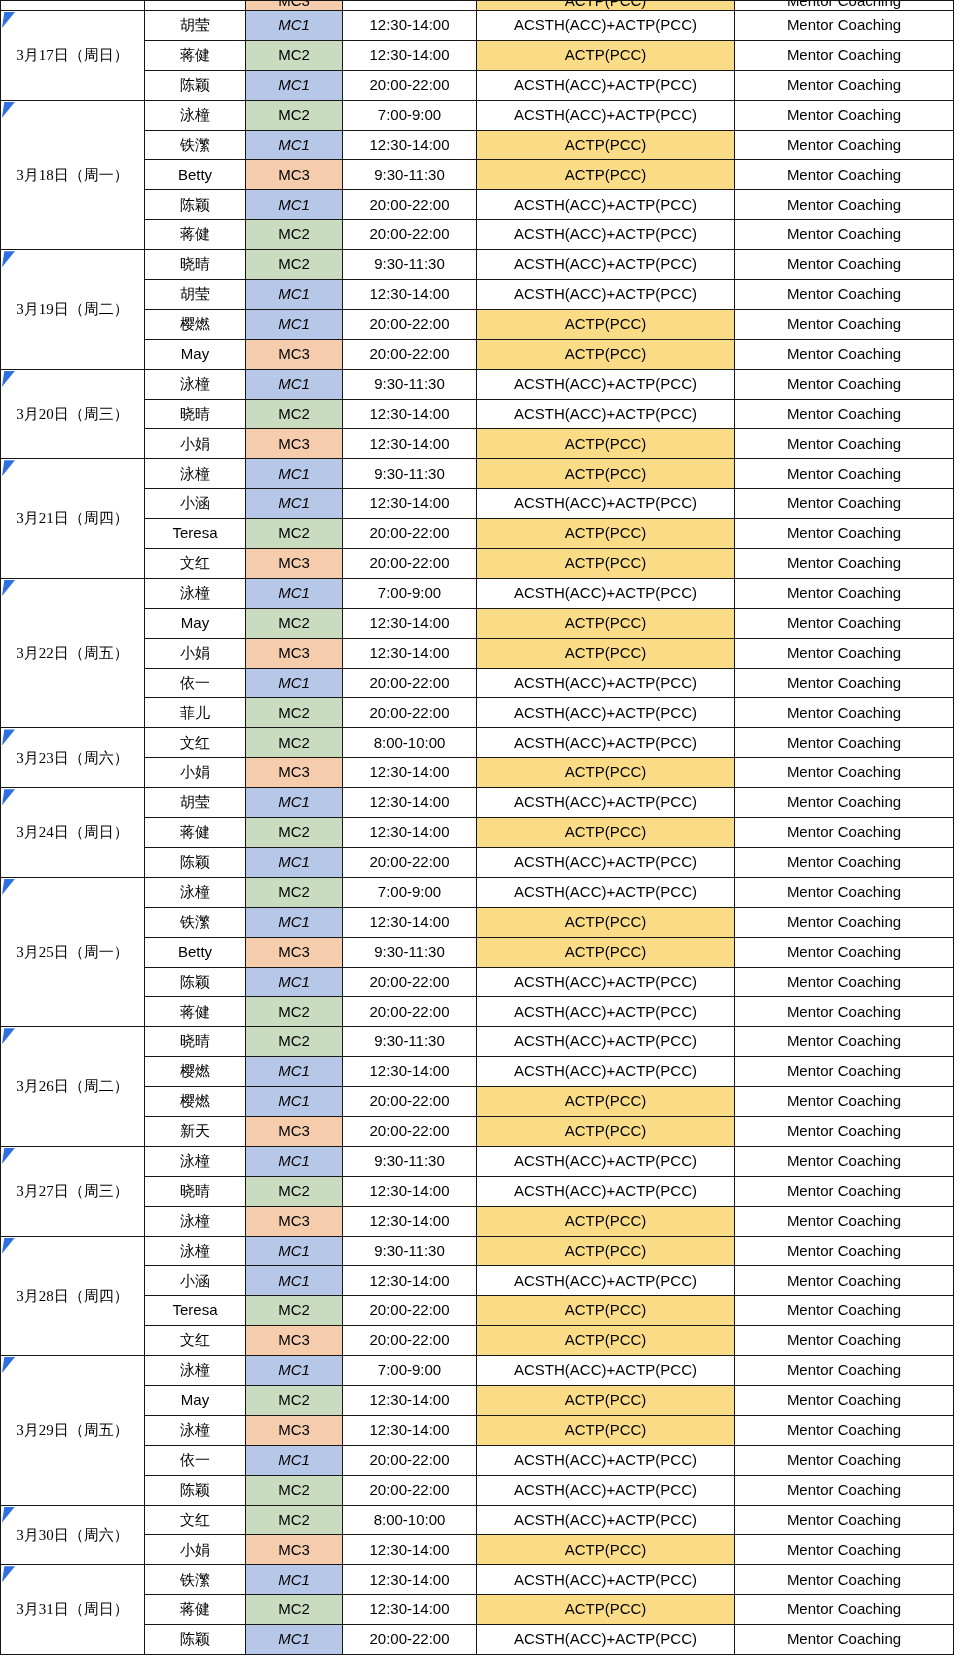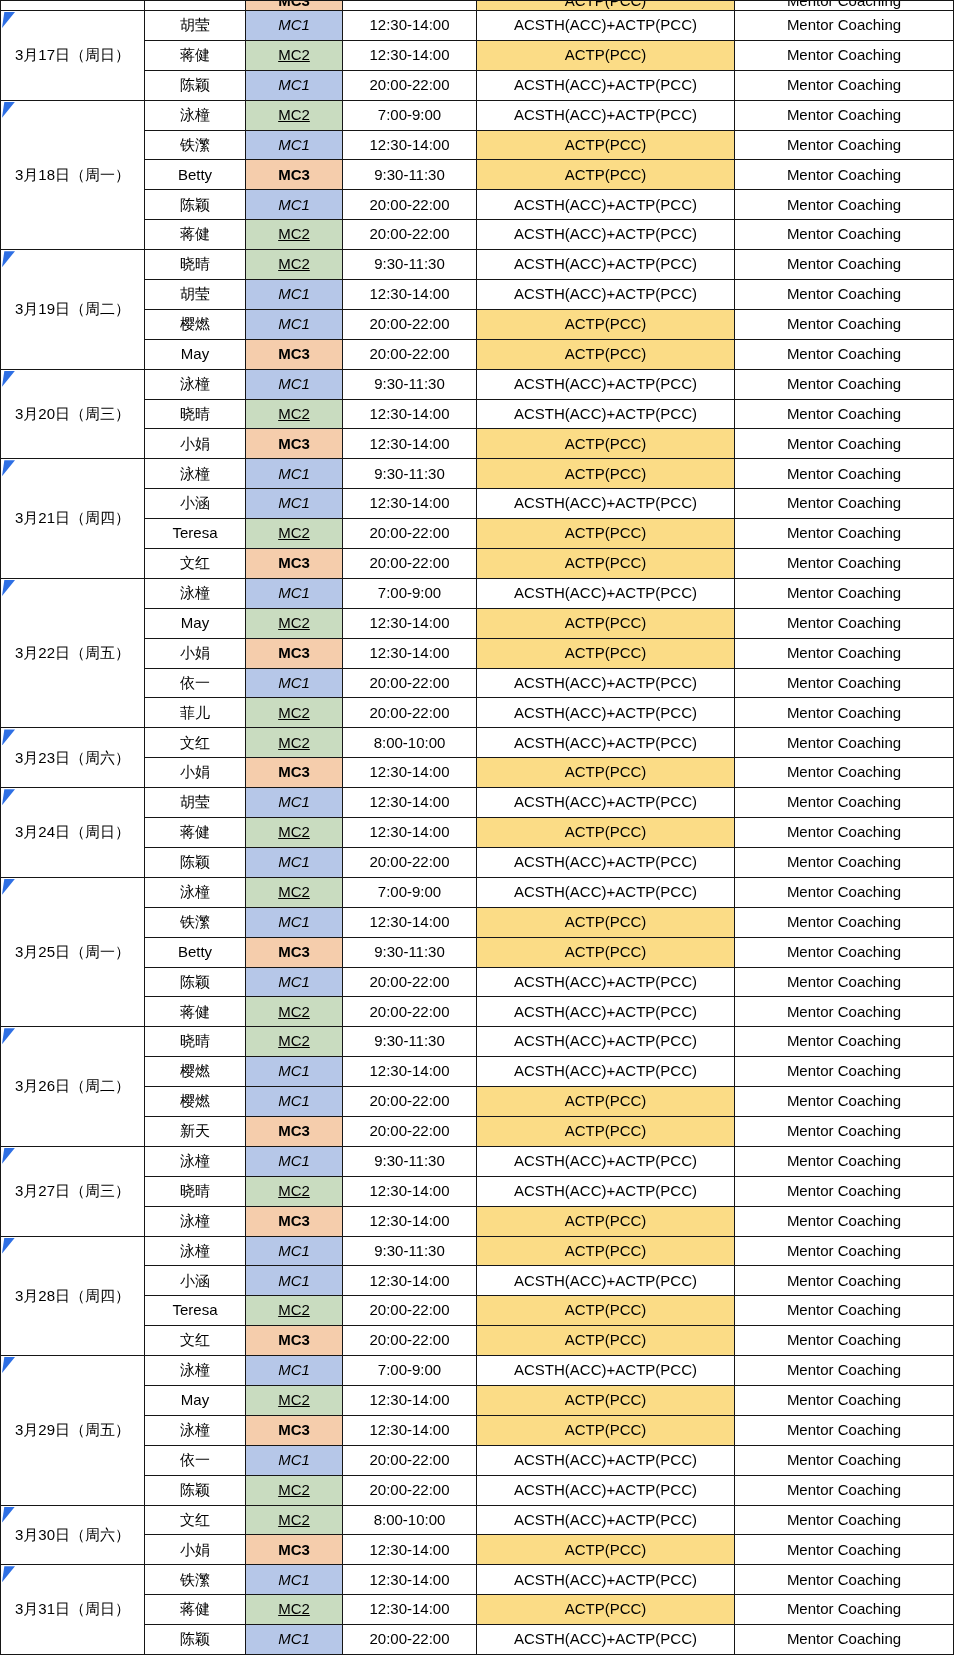--- a/index.html
+++ b/index.html
@@ -16,24 +16,25 @@
     border:1px solid #161616;
     text-align:center;vertical-align:middle;
     font-size:15px;line-height:1.1;
     padding:0;overflow:hidden;white-space:nowrap;
   }
   tr.row{height:29.9px;}
   tr.partial{height:9px;}
   td.date-cell{
     text-align:left;padding-left:4px;position:relative;
     font-size:14.5px;
+    font-family:Liberation Serif, serif;
   }
   td.mc1{background:var(--mc1);font-style:italic;}
-  td.mc2{background:var(--mc2);text-decoration:underline;}
-  td.mc3{background:var(--mc3);font-weight:bold;}
+  td.mc2{background:var(--mc2);}
+  td.mc3{background:var(--mc3);}
   td.hl{background:var(--hl);}
   .flag{
     position:absolute;top:1px;left:1px;width:13px;height:16px;
     background:var(--flag);
     clip-path:polygon(18% 0,100% 0,0 100%);
   }
   .clip{position:relative;height:9px;overflow:hidden;}
   .clip span{
     position:absolute;left:0;right:0;bottom:1px;
     text-align:center;font-size:15px;line-height:17px;

